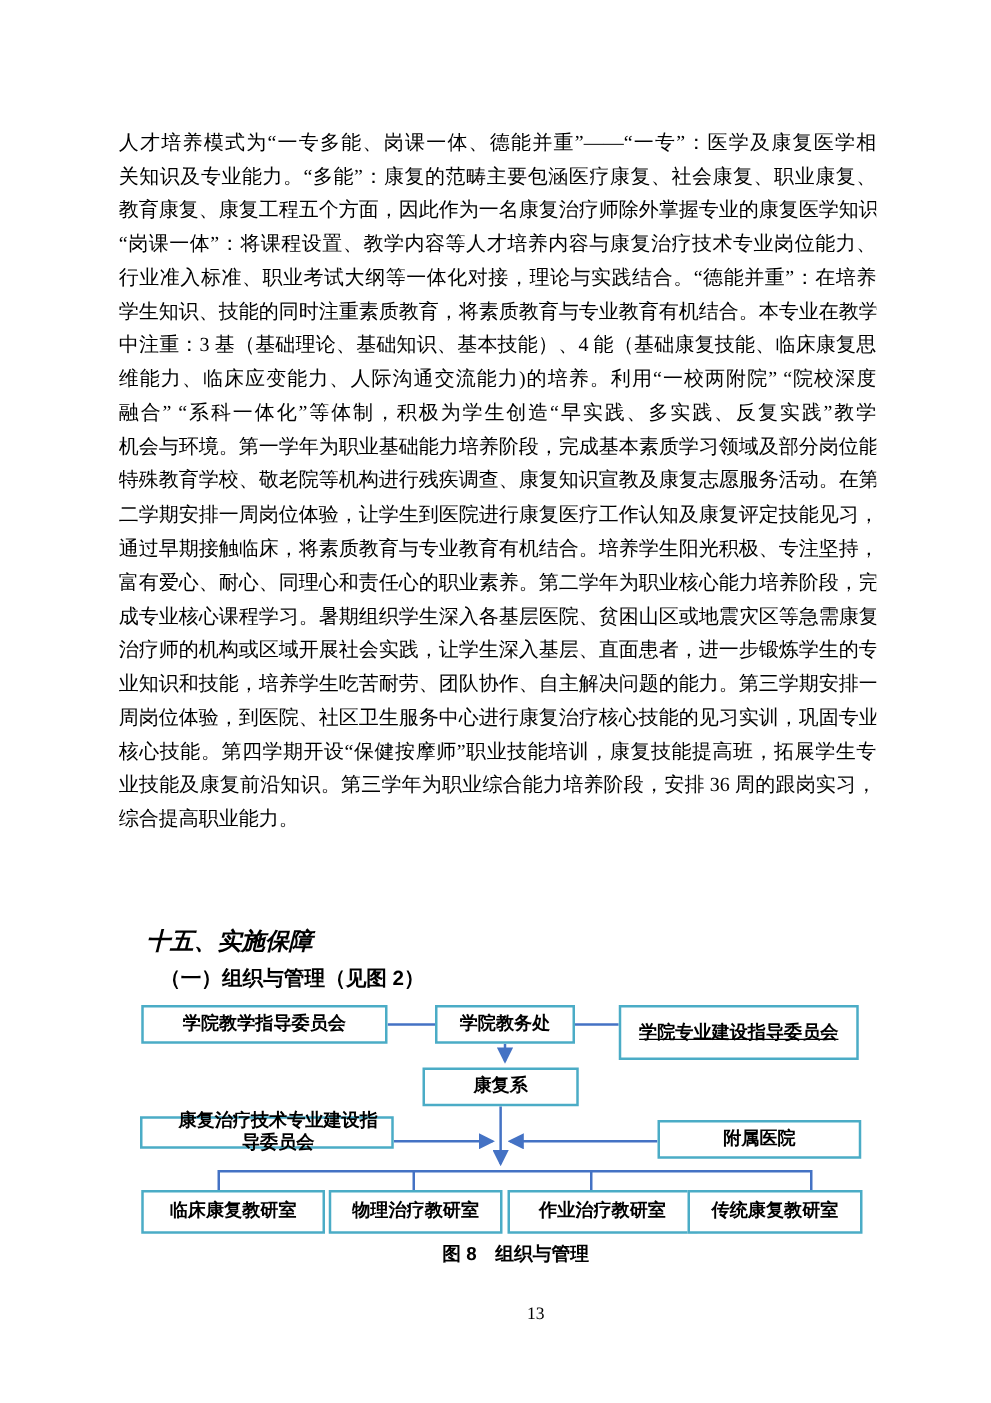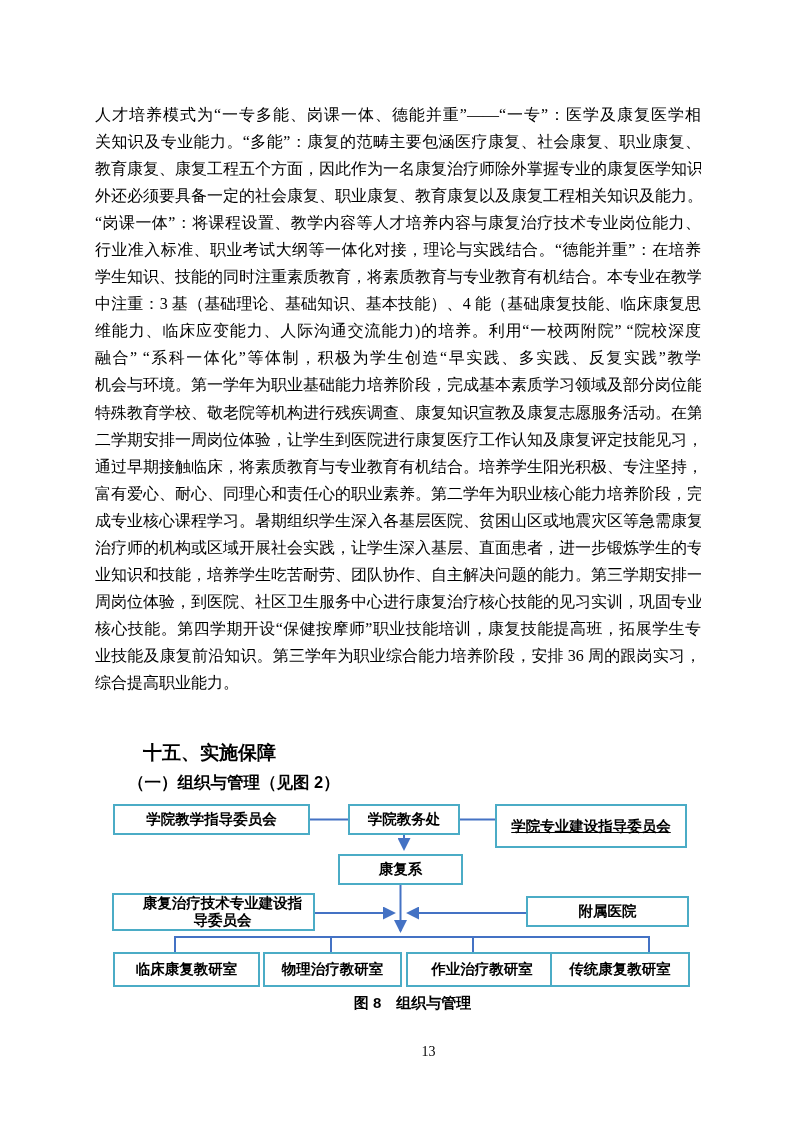--- a/index.html
+++ b/index.html
@@ -23,23 +23,24 @@
     line-height:27.05px;
     text-align:justify;
     text-align-last:justify;
     white-space:nowrap;
     overflow:hidden;
   }
   .bodyline.last { text-align-last:left; }
 
   
   .h-main {
-    position:absolute; left:143px; top:740px;
+    position:absolute; left:117px; top:740px;
     font-size:19px; font-weight:bold;
     font-family:"Liberation Sans","DejaVu Sans",sans-serif;
+    font-style:italic;
   }
   .h-sub {
     position:absolute; left:128px; top:772px;
     font-size:16.5px; font-weight:bold;
     font-family:"Liberation Sans","DejaVu Sans",sans-serif;
   }
 
   
   .node {
     position:absolute;
@@ -51,21 +52,21 @@
     font-weight:bold;
     font-size:14.5px;
     line-height:1.15;
     font-family:"Liberation Sans","DejaVu Sans",sans-serif;
     padding:0 4px;
   }
   #node-teaching-committee { left:113px; top:804px; width:197px; height:31px; }
   #node-academic-office    { left:348px; top:804px; width:112px; height:31px; }
   #node-major-committee    { left:495px; top:804px; width:192px; height:44px;text-decoration:underline; }
   #node-rehab-department   { left:338px; top:854px; width:125px; height:31px; }
-  #node-program-committee  { left:112px; top:893px; width:203px; height:38px;padding-left:22px; }
+  #node-program-committee  { left:112px; top:893px; width:203px; height:26px;padding-left:22px; }
   #node-affiliated-hospital{ left:526px; top:896px; width:163px; height:31px; }
   #node-clinical-office    { left:113px; top:952px; width:147px; height:35px; }
   #node-physio-office      { left:263px; top:952px; width:139px; height:35px; }
   #node-ot-office          { left:406px; top:952px; width:152px; height:35px; }
   #node-traditional-office { left:550px; top:952px; width:140px; height:35px; }
 
   svg.connectors {
     position:absolute; left:0; top:0;
     pointer-events:none;
   }
@@ -87,21 +88,20 @@
 </style>
 </head>
 <body>
 
 <div class="page">
 
   <div class="paragraph">
     <div class="bodyline">人才培养模式为“一专多能、岗课一体、德能并重”——“一专”：医学及康复医学相</div>
     <div class="bodyline">关知识及专业能力。“多能”：康复的范畴主要包涵医疗康复、社会康复、职业康复、</div>
     <div class="bodyline">教育康复、康复工程五个方面，因此作为一名康复治疗师除外掌握专业的康复医学知识</div>
-    <div class="bodyline">外还必须要具备一定的社会康复、职业康复、教育康复以及康复工程相关知识及能力。</div>
     <div class="bodyline">“岗课一体”：将课程设置、教学内容等人才培养内容与康复治疗技术专业岗位能力、</div>
     <div class="bodyline">行业准入标准、职业考试大纲等一体化对接，理论与实践结合。“德能并重”：在培养</div>
     <div class="bodyline">学生知识、技能的同时注重素质教育，将素质教育与专业教育有机结合。本专业在教学</div>
     <div class="bodyline">中注重：3 基（基础理论、基础知识、基本技能）、4 能（基础康复技能、临床康复思</div>
     <div class="bodyline">维能力、临床应变能力、人际沟通交流能力)的培养。利用“一校两附院” “院校深度</div>
     <div class="bodyline">融合” “系科一体化”等体制，积极为学生创造“早实践、多实践、反复实践”教学</div>
     <div class="bodyline">机会与环境。第一学年为职业基础能力培养阶段，完成基本素质学习领域及部分岗位能</div>
     <div class="bodyline">特殊教育学校、敬老院等机构进行残疾调查、康复知识宣教及康复志愿服务活动。在第</div>
     <div class="bodyline">二学期安排一周岗位体验，让学生到医院进行康复医疗工作认知及康复评定技能见习，</div>
     <div class="bodyline">通过早期接触临床，将素质教育与专业教育有机结合。培养学生阳光积极、专注坚持，</div>

